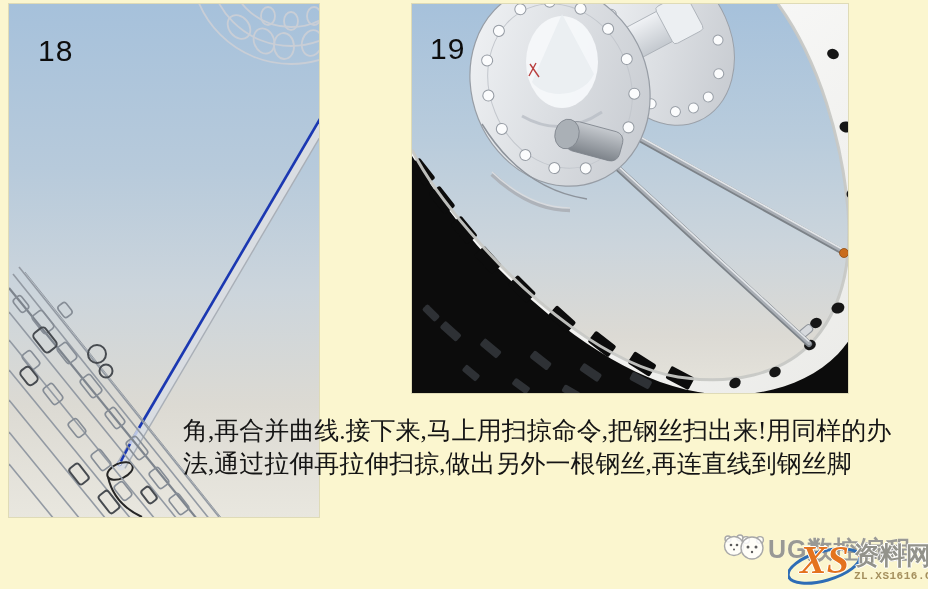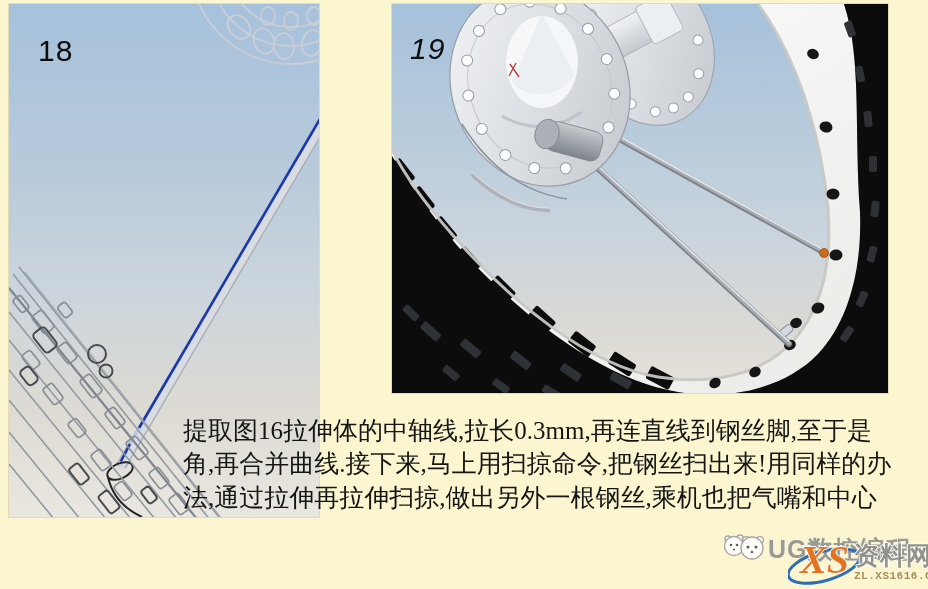--- a/index.html
+++ b/index.html
@@ -7,21 +7,21 @@
     position:relative; width:928px; height:589px;
     background:#fbf6cf; overflow:hidden;
     font-family:"Liberation Sans", sans-serif;
   }
   .panel{
     position:absolute; overflow:hidden;
     border:1px solid rgba(140,140,110,0.25); box-sizing:border-box;
   }
   .panel svg{position:absolute;left:0;top:0;}
   .panel-18{left:8px; top:3px; width:312px; height:515px;}
-  .panel-19{left:391px; top:3px; width:498px; height:391px;font-style:italic;}
+  .panel-19{left:411px; top:3px; width:438px; height:391px;}
   .fig-label{
     position:absolute; color:#0d0d0d; font-size:30px; line-height:30px;
     font-family:"Liberation Sans", sans-serif; letter-spacing:1px;
   }
   .fig-label.l18{left:29px; top:32px;}
   .fig-label.l19{left:18px; top:30px;}
   .caption{
     position:absolute; left:183px; top:414px; width:745px;
     font-family:"Liberation Serif", serif;
     font-size:25px; line-height:33.4px; color:#151515; white-space:nowrap;
@@ -348,23 +348,22 @@
         <circle cx="26" cy="16" r="1.5"></circle>
           <circle cx="34" cy="16" r="1.5"></circle>
         <circle cx="12" cy="18.5" r="1"></circle>
           <circle cx="30" cy="21" r="1.2"></circle>
       </g>
     </svg>
     <span class="wm-brand">UG数控编程</span>
   </div>
 
   <div class="caption">
-    <div class="cap-line">提取图16拉伸体的中轴线,拉长0.3mm,再连直线到钢丝脚,至于是</div>
     <div class="cap-line">角,再合并曲线.接下来,马上用扫掠命令,把钢丝扫出来!用同样的办</div>
-    <div class="cap-line">法,通过拉伸再拉伸扫掠,做出另外一根钢丝,乘机也把气嘴和中心</div>
+    <div class="cap-line">法,通过拉伸再拉伸扫掠,做出另外一根钢丝,再连直线到钢丝脚</div>
   </div>
 
   <div class="sitelogo">
     <svg width="140" height="51" viewBox="0 0 140 51" style="position:absolute;left:0;top:0;">
       <ellipse cx="36" cy="28" rx="37" ry="14.5" transform="rotate(-16 36 28)" fill="none" stroke="#2e6db6" stroke-width="3"></ellipse>
       <circle cx="71" cy="17" r="2" fill="#e4731f"></circle>
     </svg>
     <span class="logo-xs">XS</span>
     <span class="logo-name">资料网</span>
     <span class="logo-domain">ZL.XS1616.COM</span>

